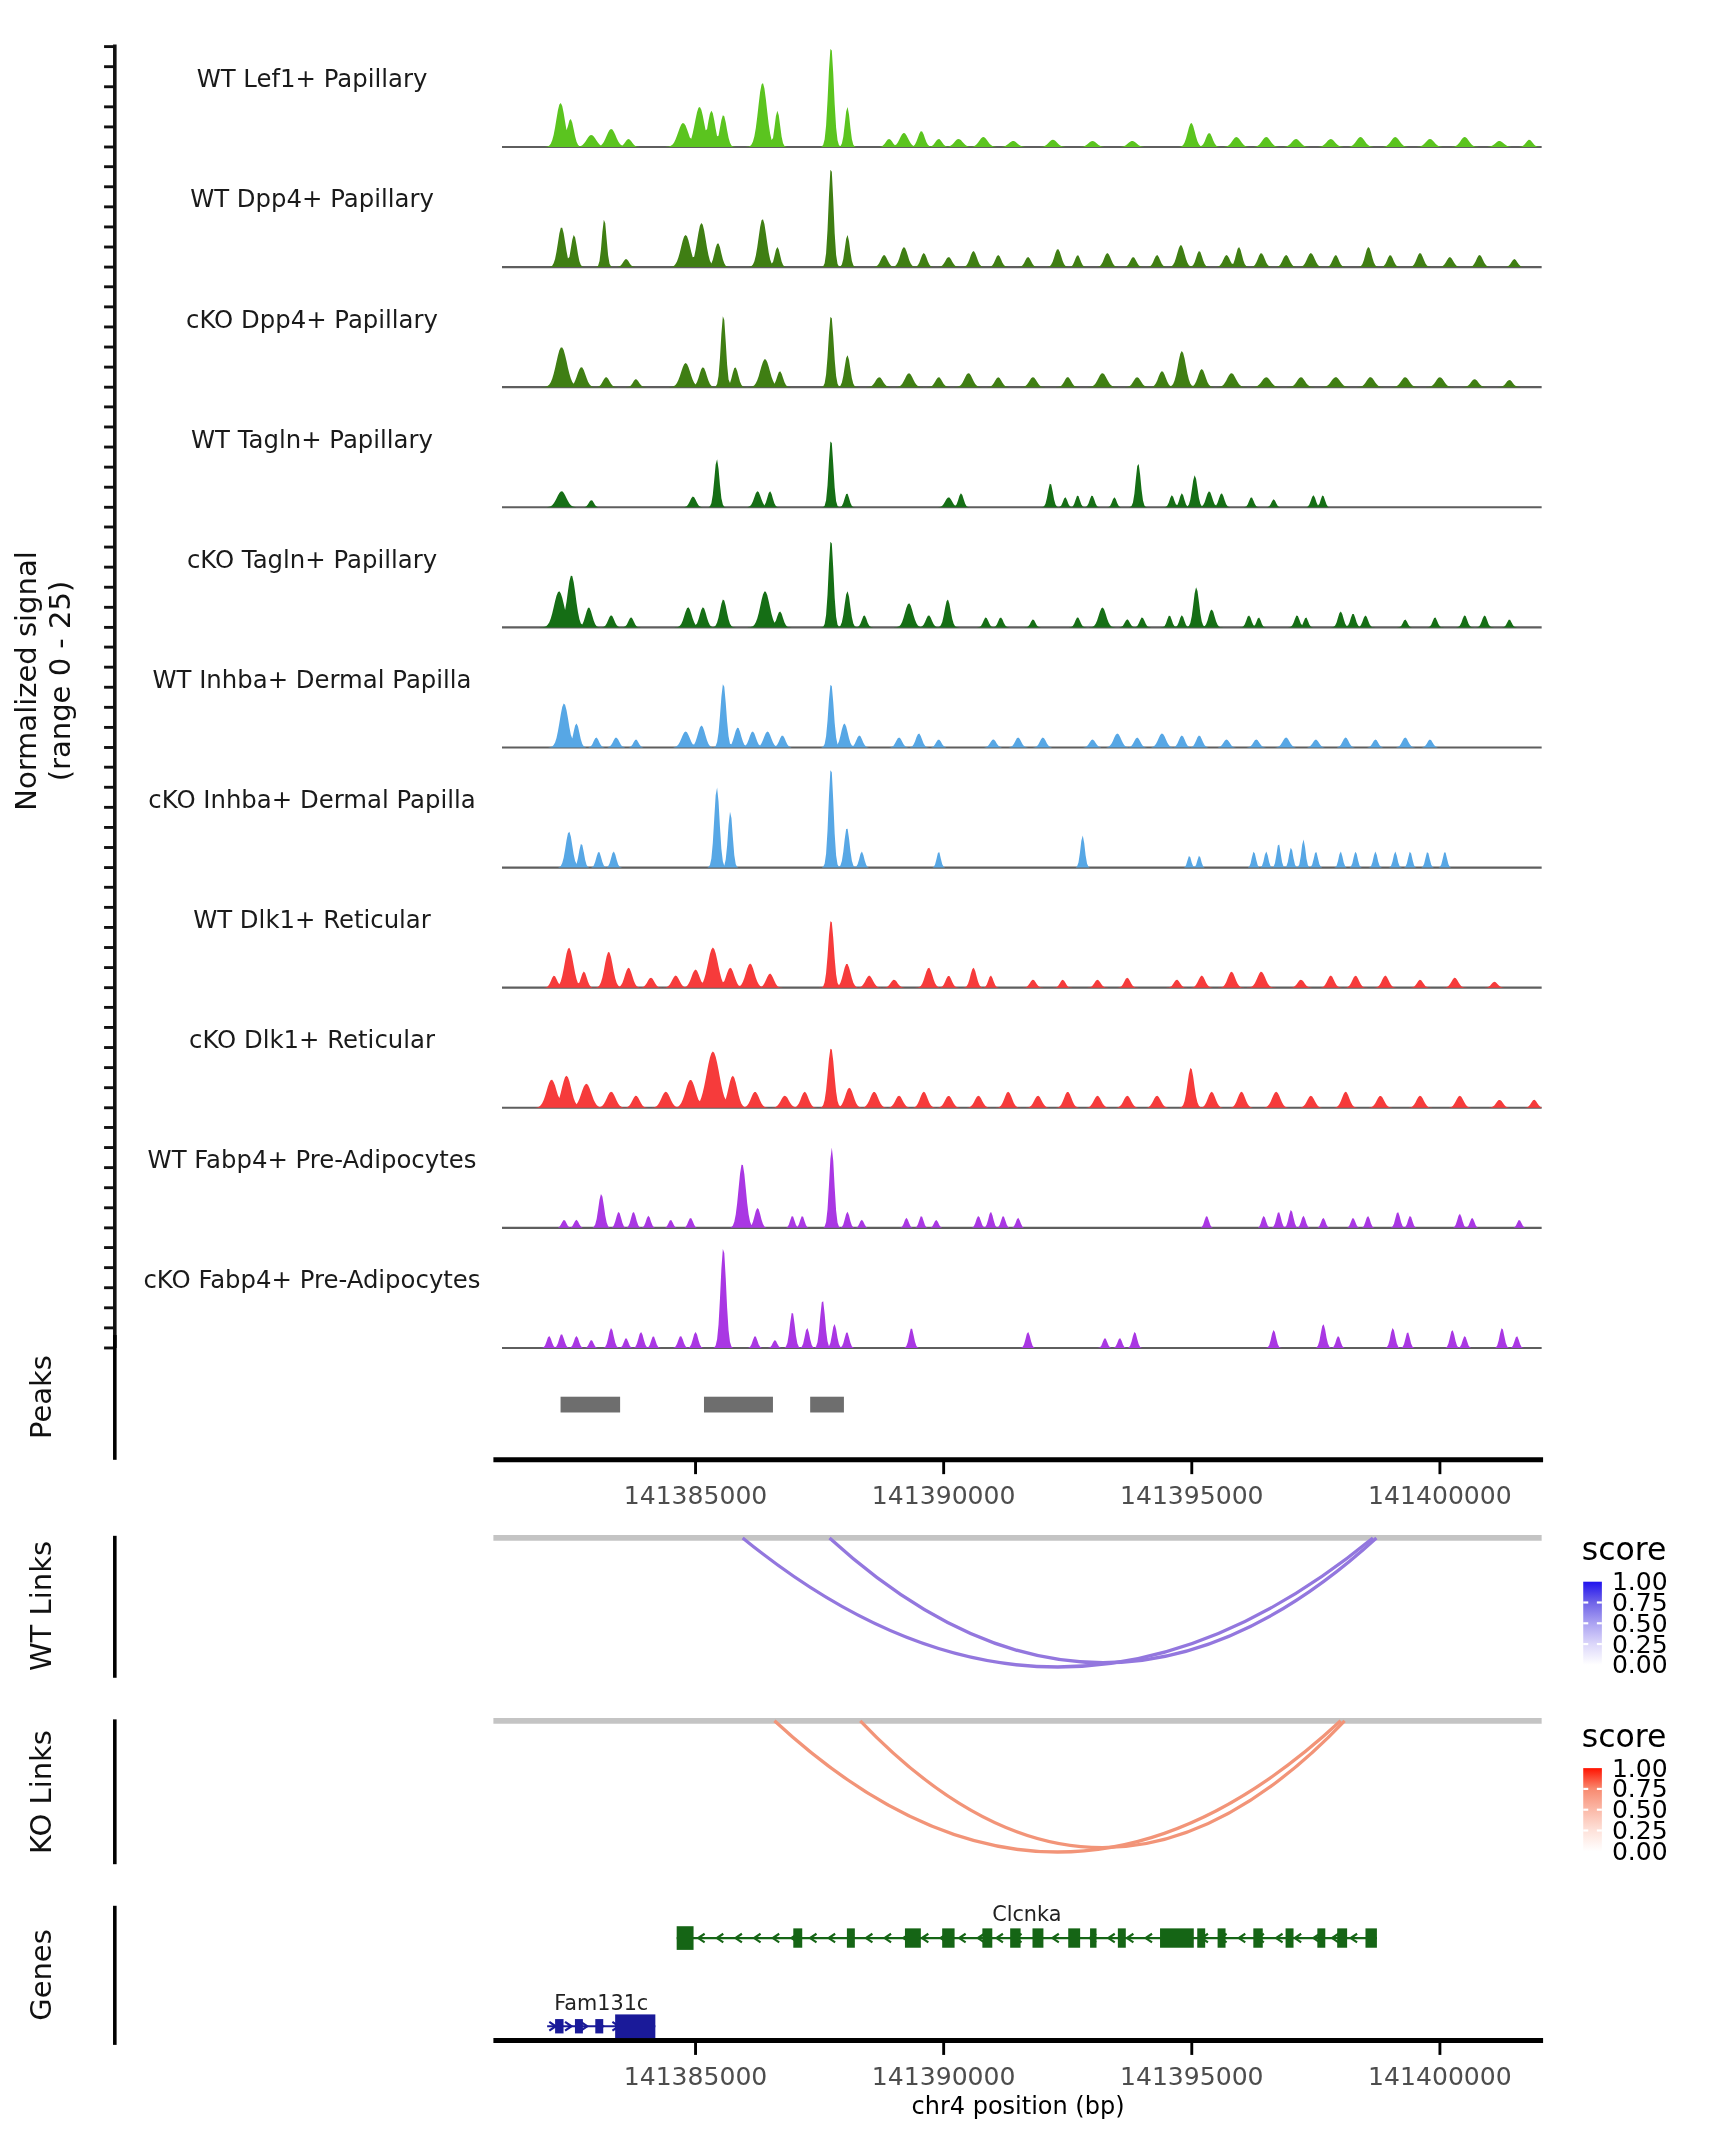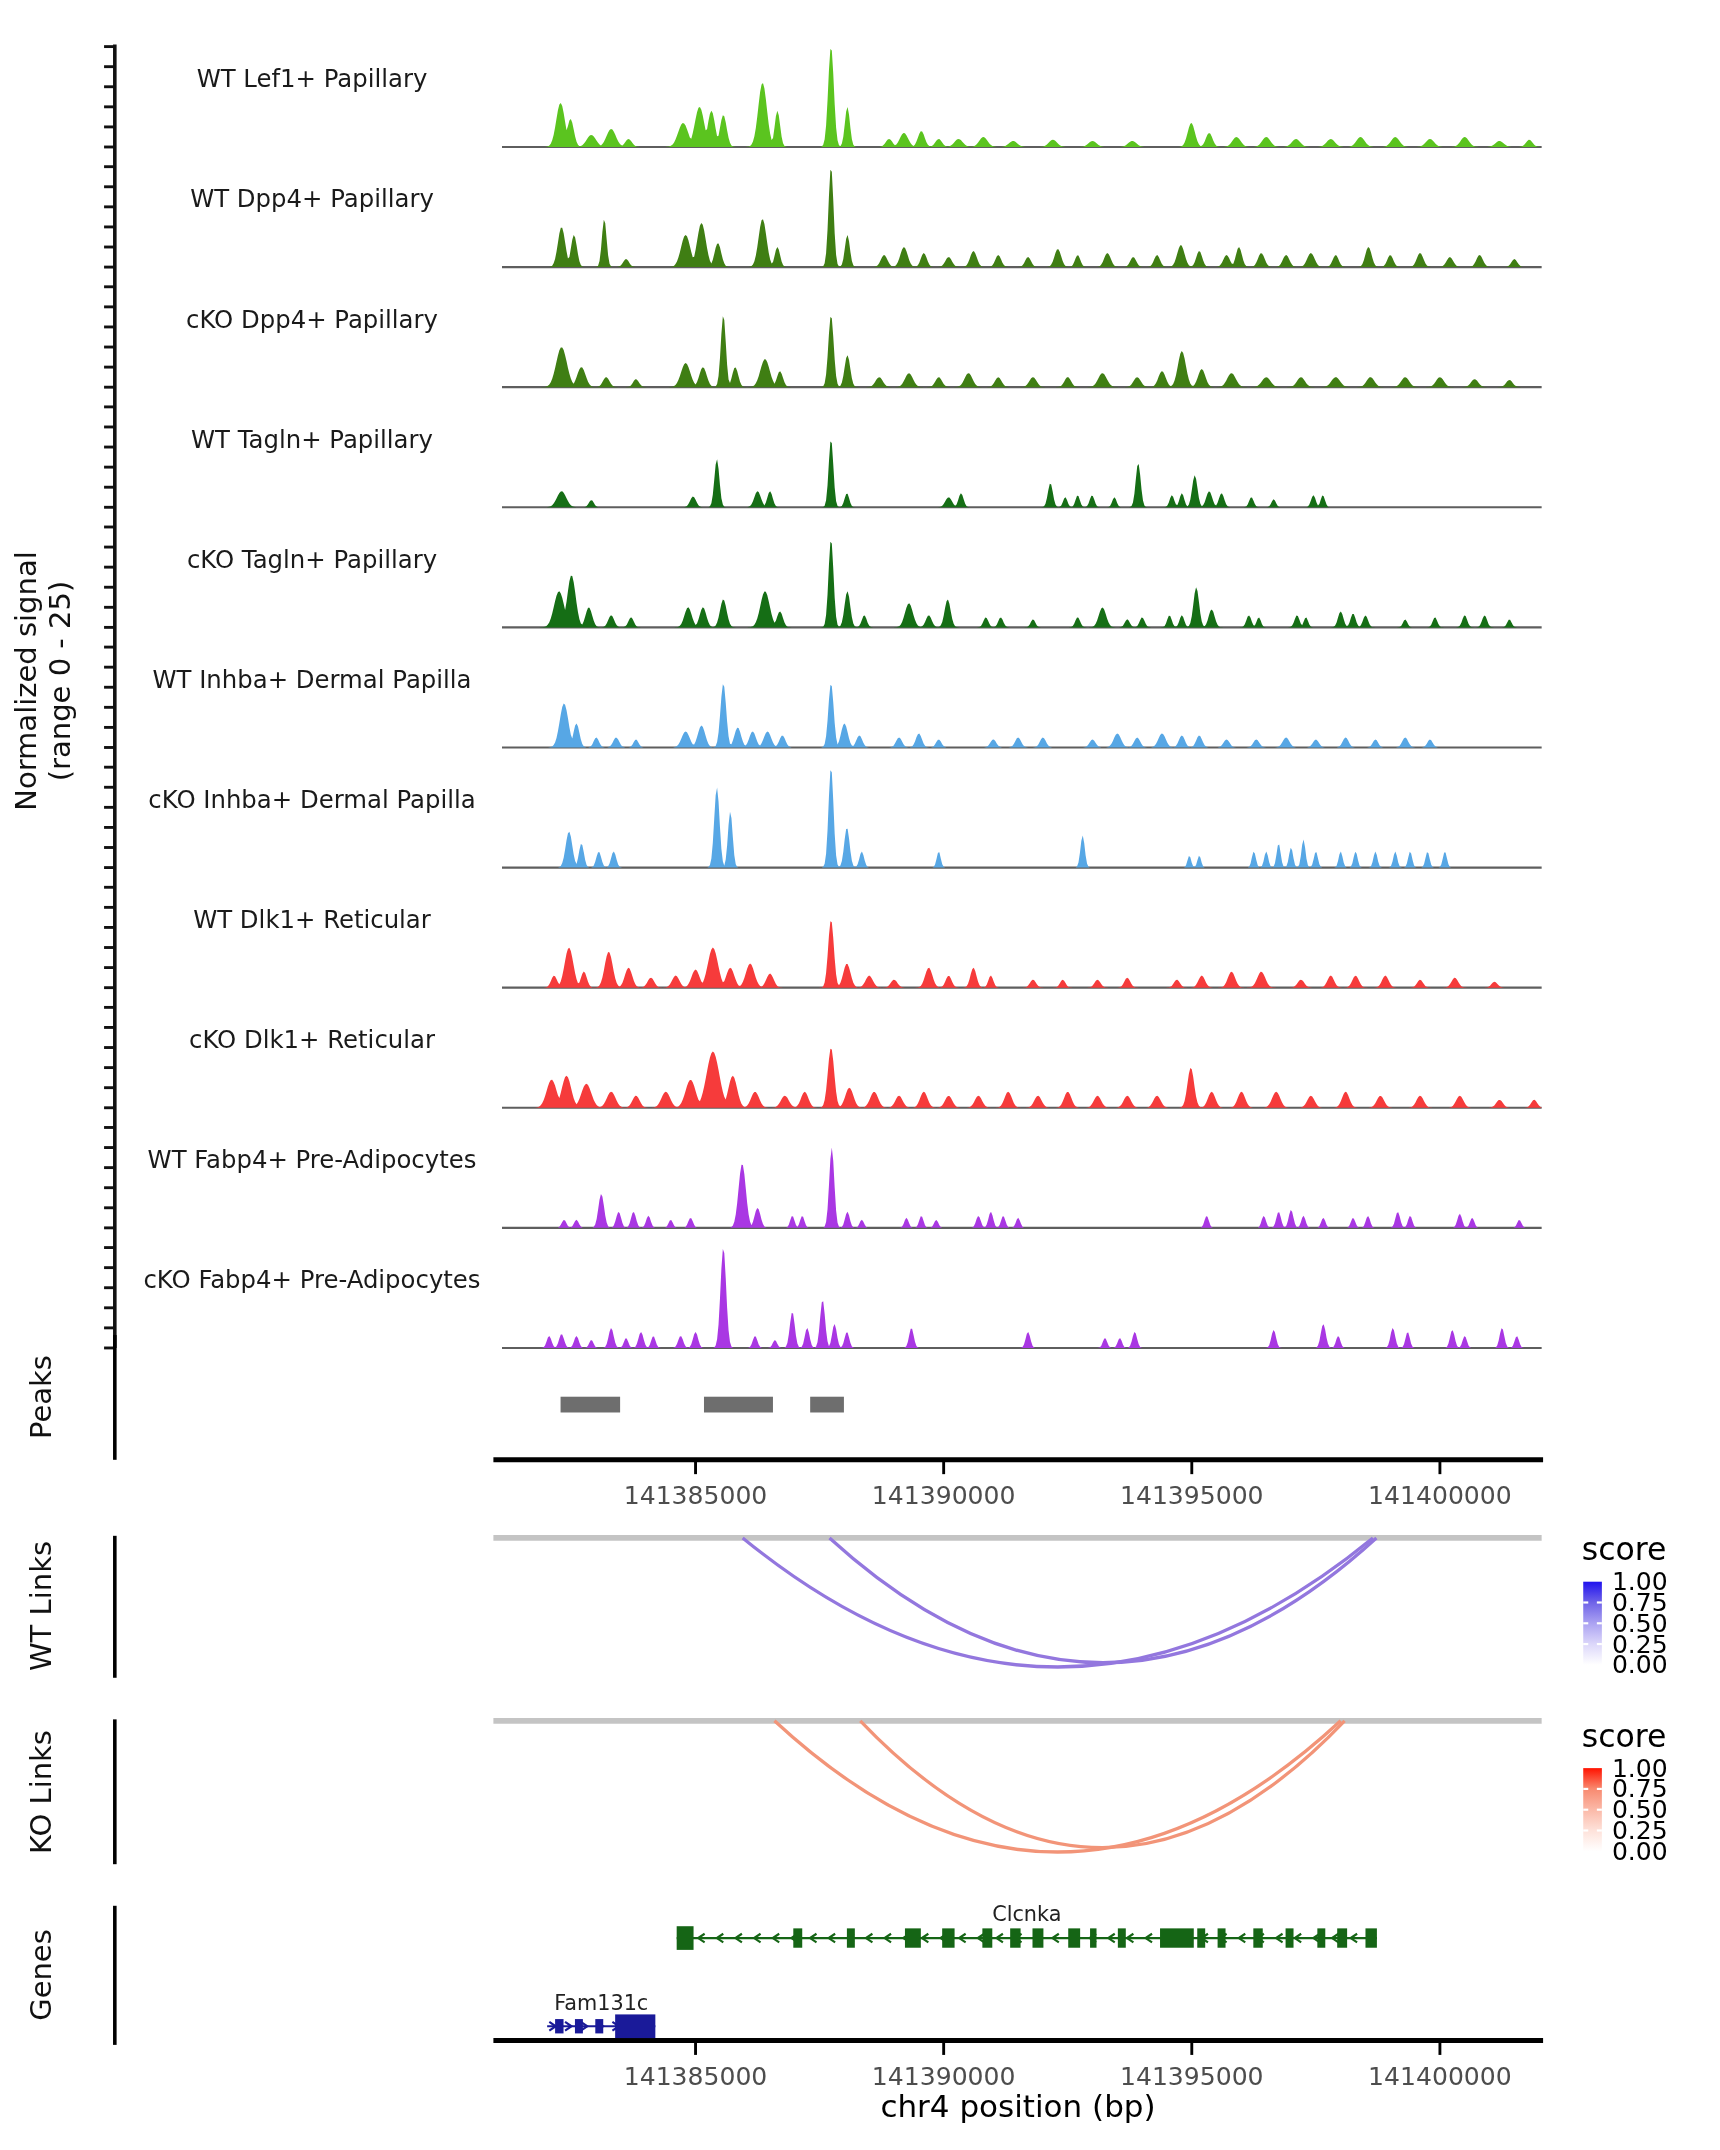--- a/index.html
+++ b/index.html
@@ -3,21 +3,21 @@
 <meta charset="utf-8">
 <style>
   html,body{margin:0;padding:0;background:#ffffff;}
   .page{position:relative;width:1721px;height:2151px;background:#fff;
         font-family:"DejaVu Sans","Liberation Sans",sans-serif;color:#1a1a1a;overflow:hidden;}
   svg{position:absolute;left:0;top:0;font-family:"DejaVu Sans","Liberation Sans",sans-serif;}
   .rotlab{position:absolute;transform:translate(-50%,-50%) rotate(-90deg);
           white-space:nowrap;font-size:29px;color:#111;}
   .ylab{position:absolute;transform:translate(-50%,-50%) rotate(-90deg);
         text-align:center;font-size:29px;line-height:1.18;color:#111;white-space:nowrap;}
-  .xtitle{position:absolute;transform:translate(-50%,-50%);font-size:31px;color:#000;white-space:nowrap;text-align:right;}
+  .xtitle{position:absolute;transform:translate(-50%,-50%);font-size:24px;color:#000;white-space:nowrap;text-align:right;}
 </style>
 </head>
 <body>
 
 <div class="page">
 
   <div class="ylab" style="left:43px;top:681px;">
     <span>Normalized signal</span><br>
     <span>(range 0 - 25)</span>
   </div>

